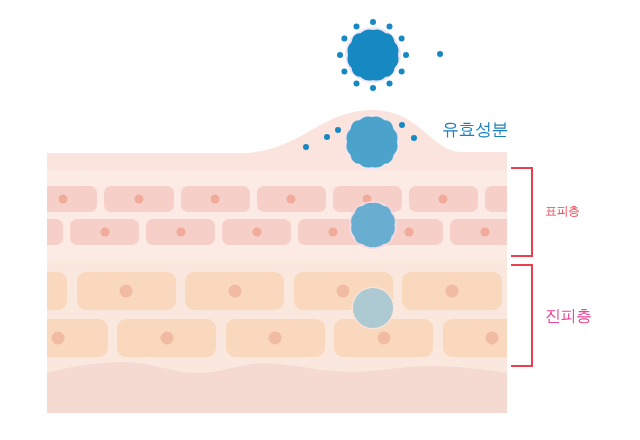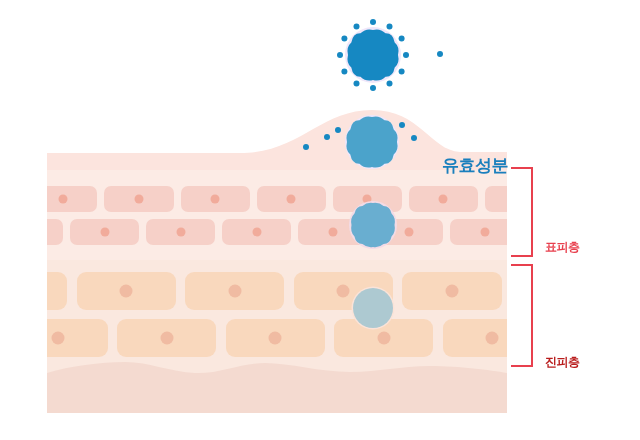--- a/index.html
+++ b/index.html
@@ -1,21 +1,21 @@
 <!DOCTYPE html>
 <html><head>
 <meta charset="utf-8">
 <style>
   html, body { margin: 0; padding: 0; background: #ffffff; }
   body { width: 640px; height: 440px; position: relative; overflow: hidden; font-family: "DejaVu Sans", sans-serif; }
   #stage { position: absolute; left: 0; top: 0; width: 640px; height: 440px; }
-  .label { position: absolute; font-weight: bold; font-family: "DejaVu Sans", sans-serif; white-space: nowrap; margin-top: 36px; }
+  .label { position: absolute; font-weight: normal; font-family: "DejaVu Sans", sans-serif; white-space: nowrap; }
   .lbl-ingredient { left: 442px; top: 118px; font-size: 17px; color: #1a7fbd; letter-spacing: -0.5px; }
   .lbl-epidermis { left: 545px; top: 203px; font-size: 12px; color: #e8404e; letter-spacing: -0.5px; }
-  .lbl-dermis { left: 545px; top: 318px; font-size: 12px; color: #b91c1c; letter-spacing: -0.5px; }
+  .lbl-dermis { left: 545px; top: 306px; font-size: 16px; color: #ec4899; letter-spacing: -0.5px; }
 </style>
 </head>
 <body>
 
 <div id="stage">
   <svg width="640" height="440" viewBox="0 0 640 440" xmlns="http://www.w3.org/2000/svg">
     <defs>
       <clipPath id="skinclip">
         <rect x="47" y="100" width="460" height="313"></rect>
       </clipPath>

